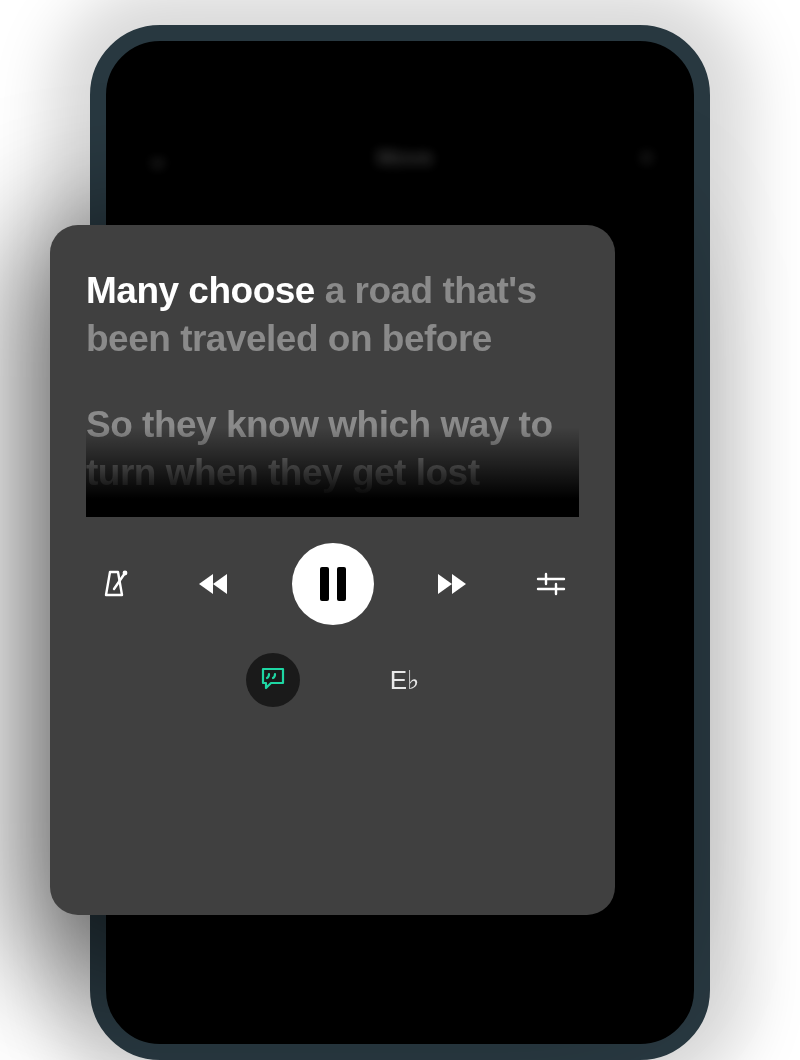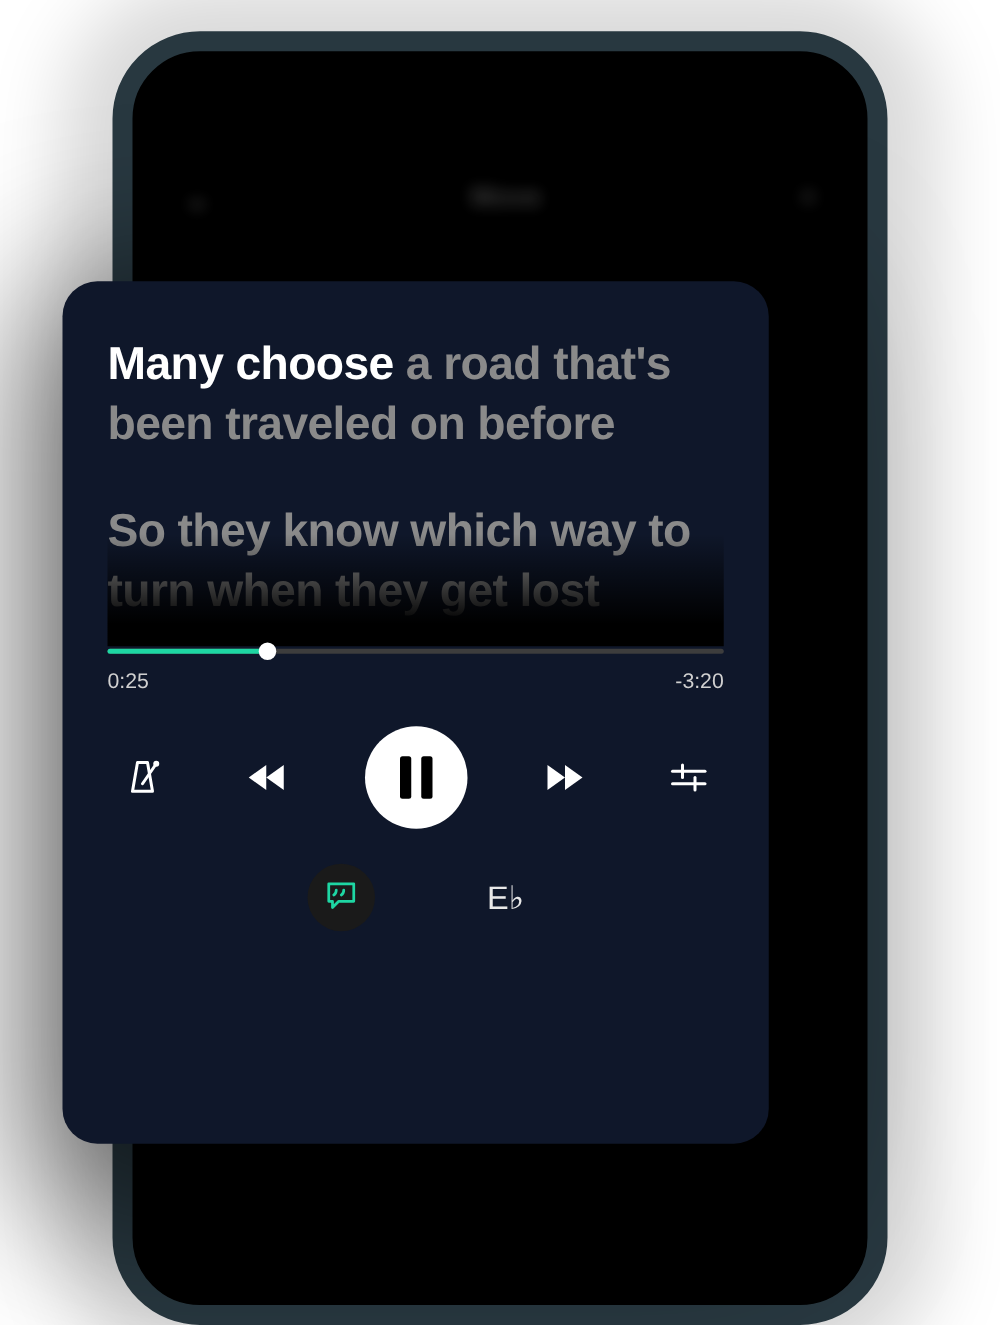--- a/index.html
+++ b/index.html
@@ -48,21 +48,21 @@
   .phone-header .lines { font-size: 22px; letter-spacing: 1px; }
   .phone-title { flex: 1; text-align: center; }
 
   
   .card {
     position: absolute;
     left: 50px;
     top: 225px;
     width: 565px;
     height: 690px;
-    background: #0f172a;
+    background: #404040;
     border-radius: 28px;
     box-shadow: 0 30px 120px 30px rgba(0,0,0,0.55);
     padding: 42px 36px 30px 36px;
     color: #fff;
   }
 
   .lyrics {
     font-size: 37px;
     font-weight: 700;
     line-height: 1.3;
@@ -188,30 +188,20 @@
 <div class="card">
 
   <div class="lyrics">
     <div>
       <span class="active">Many choose</span><span class="rest"> a road that's been traveled on before</span>
     </div>
     <div class="rest stanza2">So they know which way to turn when they get lost</div>
   </div>
   <div class="fade-mask"></div>
 
-  <div class="progress-wrap">
-    <div class="track">
-      <div class="fill" style="width: 26%;"></div>
-      <div class="thumb" style="left: 26%;"></div>
-    </div>
-    <div class="times">
-      <span>0:25</span>
-      <span>-3:20</span>
-    </div>
-  </div>
 
   <div class="controls">
 
     <div class="ctrl">
       <span>
         <svg width="34" height="34" viewBox="0 0 34 34" fill="none" stroke="#ffffff" stroke-width="2.4" stroke-linecap="round" stroke-linejoin="round">
           <path d="M13 5 L9 28 L25 28 L21 5 Z"></path>
           <line x1="17" y1="22" x2="28" y2="6"></line>
           <circle cx="28" cy="6" r="2.4" fill="#ffffff" stroke="none"></circle>
         </svg>

